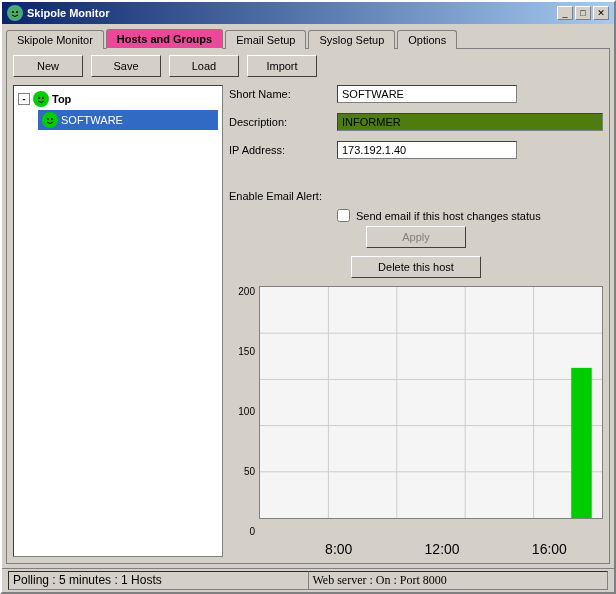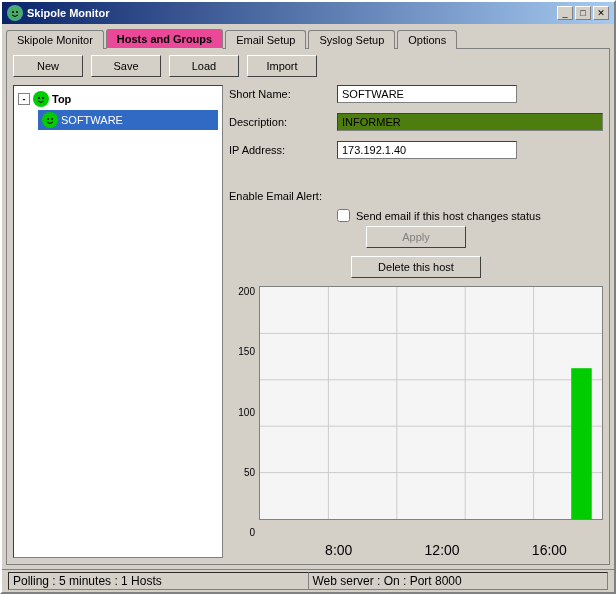--- a/index.html
+++ b/index.html
@@ -311,20 +311,21 @@
       gap: 0;
     }
     .status-item {
       flex: 1;
       font-size: 12px;
       padding: 1px 4px;
       border: 1px inset #808080;
     }
     .status-item + .status-item {
       border-left: none;
+      font-family: Liberation Serif, serif;
     }
     input[type="checkbox"] {
       width: 13px;
       height: 13px;
     }
   </style>
 </head>
 <body>
 
 <div class="window">

